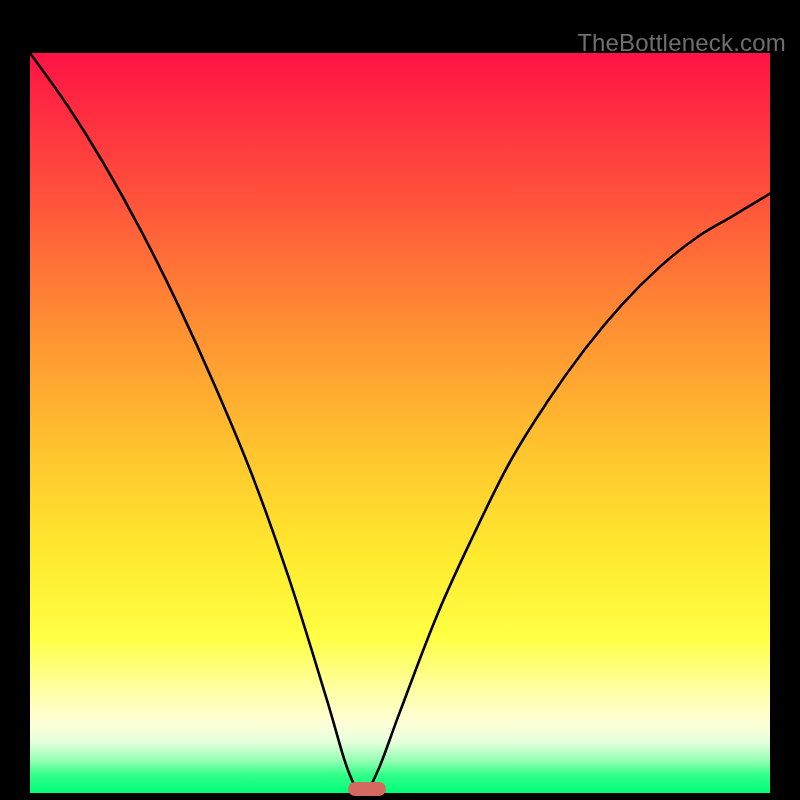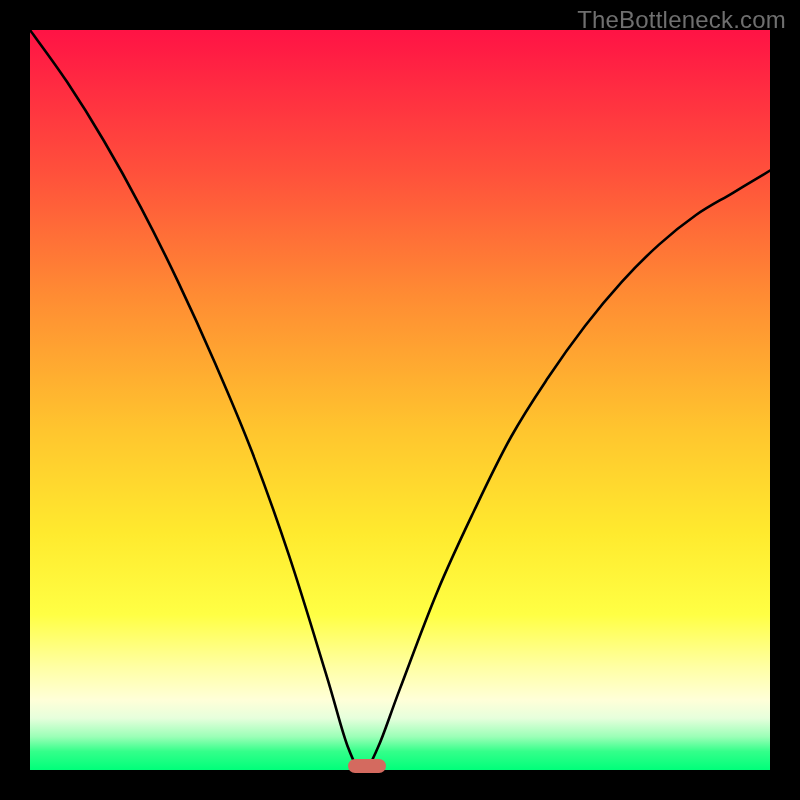--- a/index.html
+++ b/index.html
@@ -9,20 +9,21 @@
     height: 800px;
     overflow: hidden;
     background: #000;
     font-family: Arial, Helvetica, sans-serif;
   }
   .frame {
     position: relative;
     width: 800px;
     height: 591px;
     background: #000;
+    margin-top: 23px;
   }
   .plot-area {
     position: absolute;
     left: 30px;
     top: 30px;
     width: 740px;
     height: 740px;
     background: linear-gradient(
       to bottom,
       #ff1345 0%,

